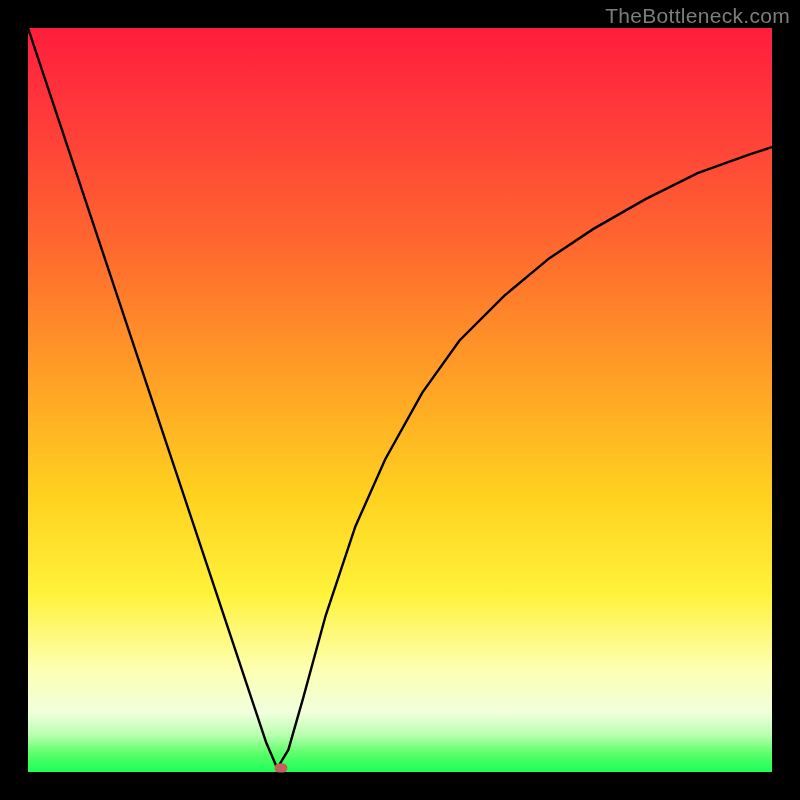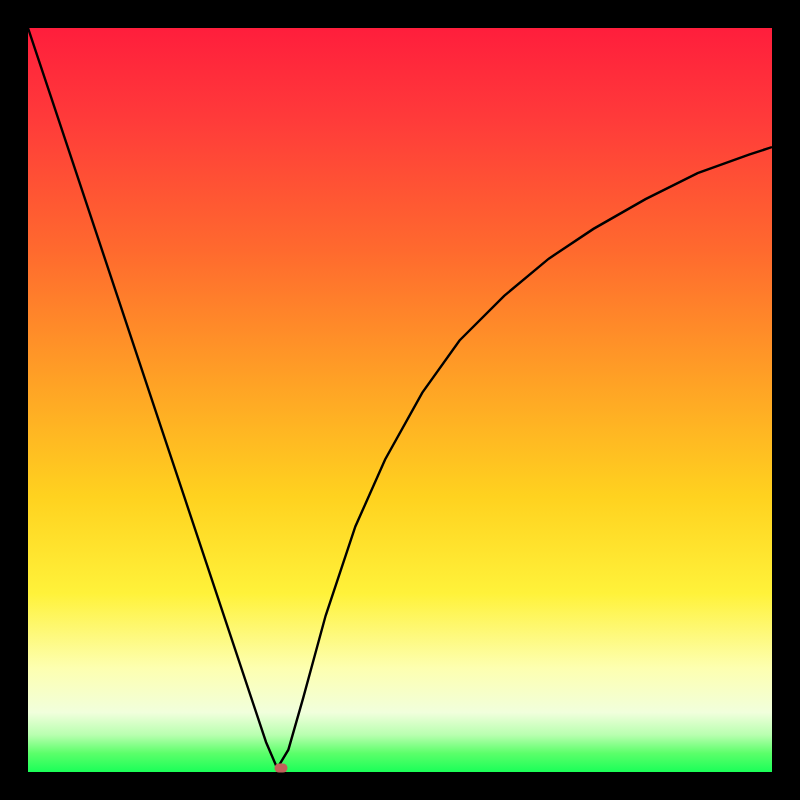--- a/index.html
+++ b/index.html
@@ -64,20 +64,21 @@
     border-radius: 5px;
     background: #c1625a;
     transform: translate(-50%, -50%);
   }
 </style>
 </head>
 <body>
 
 <div class="frame">
 
+  <div class="watermark">TheBottleneck.com</div>
 
   <div class="plot">
     <svg class="curve" width="744" height="744" viewBox="0 0 744 744">
       <path id="curve-path" d="M0.00 0.00 L22.32 66.96 L44.64 133.92 L66.96 200.88 L89.28 267.84 L111.60 334.80 L133.92 401.76 L156.24 468.72 L178.56 535.68 L200.88 602.64 L223.20 669.60 L238.08 714.24 L249.24 740.28 L260.40 721.68 L275.28 669.60 L297.60 587.76 L327.36 498.48 L357.12 431.52 L394.32 364.56 L431.52 312.48 L476.16 267.84 L520.80 230.64 L565.44 200.88 L617.52 171.12 L669.60 145.08 L721.68 126.48 L744.00 119.04" fill="none" stroke="#000" stroke-width="2.4"></path>
     </svg>
     <div id="marker" class="marker" style="left: 252.96px; top: 740.28px;"></div>
   </div>
 
 </div>
 

